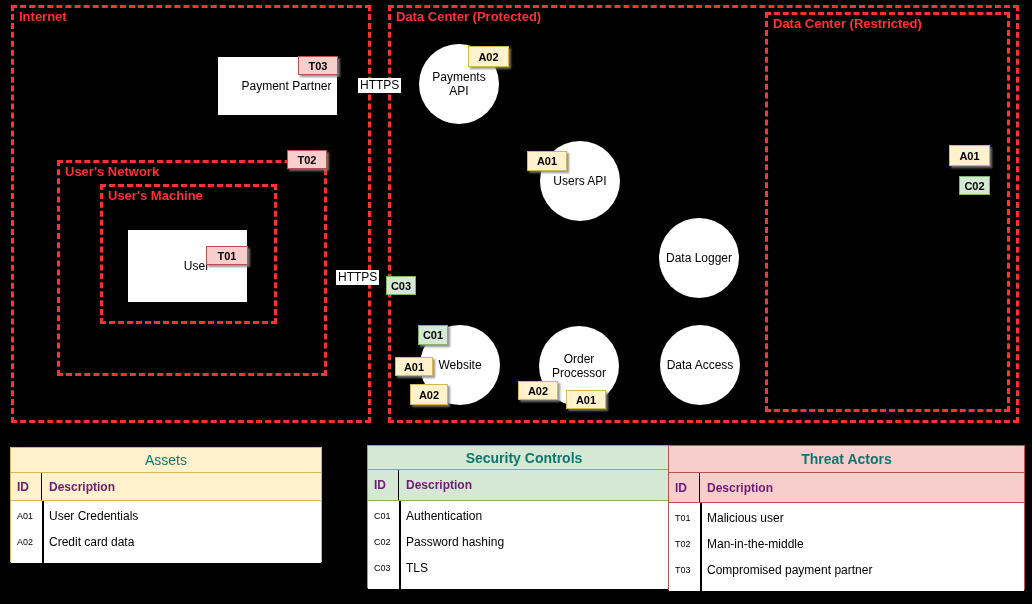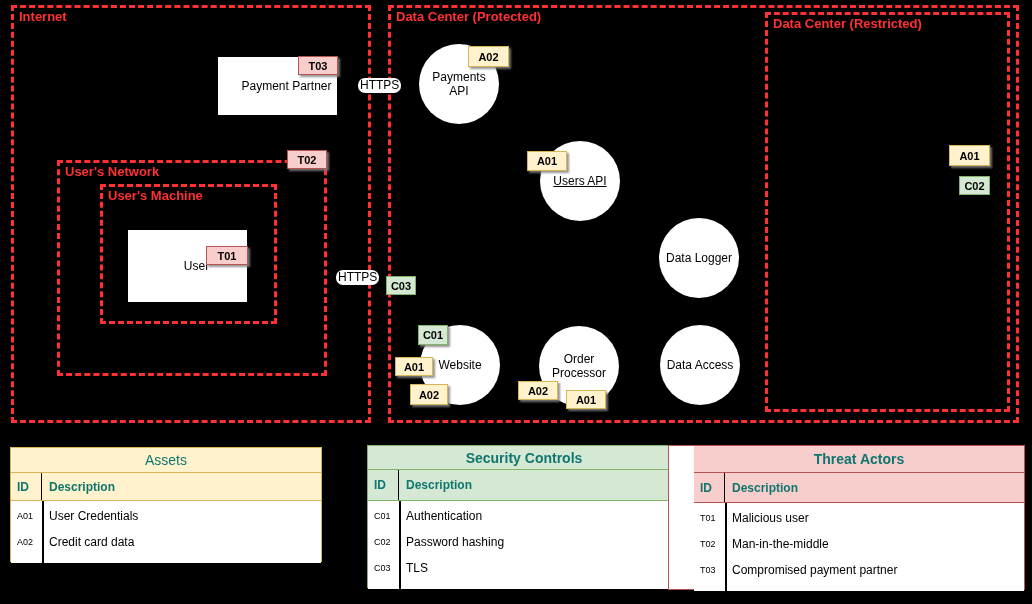--- a/index.html
+++ b/index.html
@@ -25,21 +25,21 @@
     position:absolute; background:#fff; color:#000;
     display:flex; align-items:center; justify-content:center;
     text-align:center; font-size:12px; box-sizing:border-box;padding-left:18px;
   }
   .node-circle { border-radius:50%; padding:4px; }
   .node-label { pointer-events:none; }
 
   
   .edge-label {
     position:absolute; background:#fff; color:#000;
-    font-size:12px; line-height:15px; padding:0 2px; white-space:nowrap;border-radius:7px;
+    font-size:12px; line-height:15px; padding:0 2px; white-space:nowrap;
   }
 
   
   .badge {
     position:absolute; box-sizing:border-box;
     display:flex; align-items:center; justify-content:center;
     font-size:11px; font-weight:bold; color:#000;
     border:1px solid #000;
   }
   .badge.asset   { background:#FFF2CC; border-color:#D6B656; }
@@ -55,21 +55,21 @@
 
   .t-title {
     display:flex; align-items:center; justify-content:center;
     font-size:14px; color:#0f766e; box-sizing:border-box;
   }
   .t-title.bold { font-weight:bold; }
   .dtable.asset   .t-title, .dtable.asset   .t-head { background:#FFF2CC; border-bottom:1px solid #D6B656; }
   .dtable.control .t-title, .dtable.control .t-head { background:#D5E8D4; border-bottom:1px solid #82B366; }
   .dtable.threat  .t-title, .dtable.threat  .t-head { background:#F8CECC; border-bottom:1px solid #B85450; }
 
-  .t-head { display:flex; align-items:stretch; box-sizing:border-box; font-weight:bold; font-size:12px; color:#0f766e; }
+  .t-head { display:flex; align-items:stretch; box-sizing:border-box; font-weight:bold; font-size:12px; color:#701a75; }
   .t-col-id {
     flex:0 0 31px; width:31px; box-sizing:border-box; padding-left:6px;
     display:flex; align-items:center;
   }
   .t-head .t-col-id { border-right:1.5px solid #000; }
   .t-col-desc { flex:1; padding-left:7px; display:flex; align-items:center; }
 
   .t-body { position:relative; background:#fff; padding-top:2px; color:#000; }
   .t-divider { position:absolute; left:31px; top:0; bottom:0; width:1.5px; background:#000; }
   .t-row { display:flex; align-items:stretch; height:26px; }
@@ -97,21 +97,21 @@
     </div>
     <div class="node-rect" style="left: 218px; top: 57px; width: 119px; height: 58px;">
       <span class="node-label">Payment Partner</span>
     </div>
     <div class="node-rect" style="left: 128px; top: 230px; width: 119px; height: 72px;">
       <span class="node-label">User</span>
     </div>
     <div class="node-circle" style="left: 419px; top: 44px; width: 80px; height: 80px;">
       <span class="node-label">Payments API</span>
     </div>
-    <div class="node-circle" style="left: 540px; top: 141px; width: 80px; height: 80px; text-decoration: underline;">
+    <div class="node-circle" style="left: 540px; top: 141px; width: 80px; height: 80px;">
       <span class="node-label">Users API</span>
     </div>
     <div class="node-circle" style="left: 659px; top: 218px; width: 80px; height: 80px;">
       <span class="node-label">Data Logger</span>
     </div>
     <div class="node-circle" style="left: 660px; top: 325px; width: 80px; height: 80px;">
       <span class="node-label">Data Access</span>
     </div>
     <div class="node-circle" style="left: 420px; top: 325px; width: 80px; height: 80px;">
       <span class="node-label">Website</span>
@@ -167,21 +167,21 @@
         <div class="t-row">
           <span class="t-col-id">C02</span>
           <span class="t-col-desc">Password hashing</span>
         </div>
         <div class="t-row">
           <span class="t-col-id">C03</span>
           <span class="t-col-desc">TLS</span>
         </div>
       </div>
     </div>
-    <div class="dtable threat" style="left: 668px; top: 445px; width: 357px; height: 145px; padding-left: 25px;">
+    <div class="dtable threat" style="left: 668px; top: 445px; width: 357px; height: 145px;">
       <div class="t-title bold" style="height: 27px;">Threat Actors</div>
       <div class="t-head" style="height: 30px;">
         <span class="t-col-id">ID</span>
         <span class="t-col-desc">Description</span>
       </div>
       <div class="t-body" style="height: 86px;">
         <div class="t-divider"></div>
         <div class="t-row">
           <span class="t-col-id">T01</span>
           <span class="t-col-desc">Malicious user</span>

